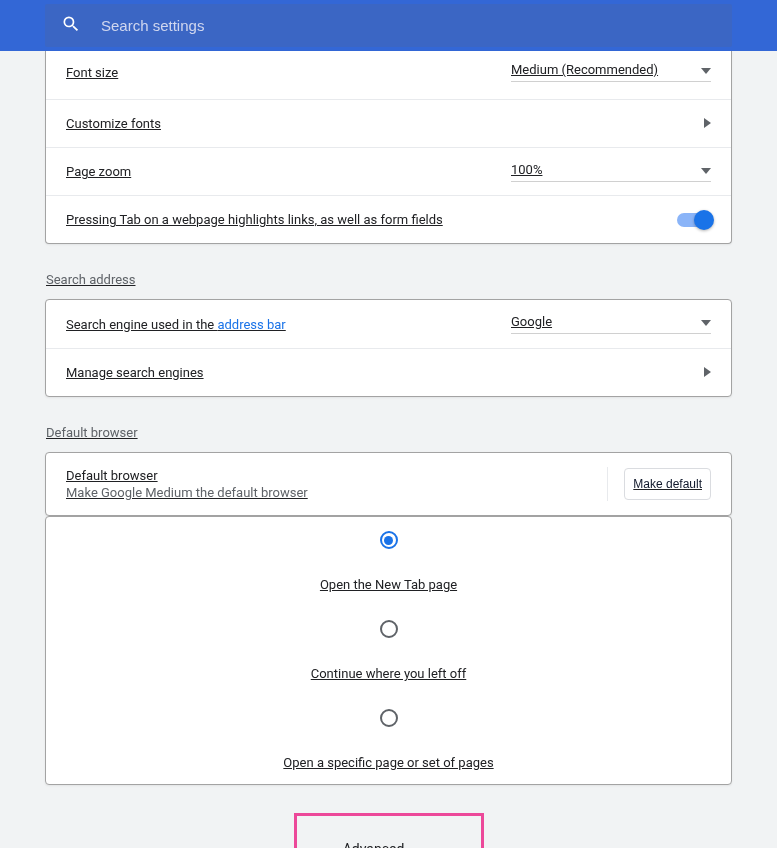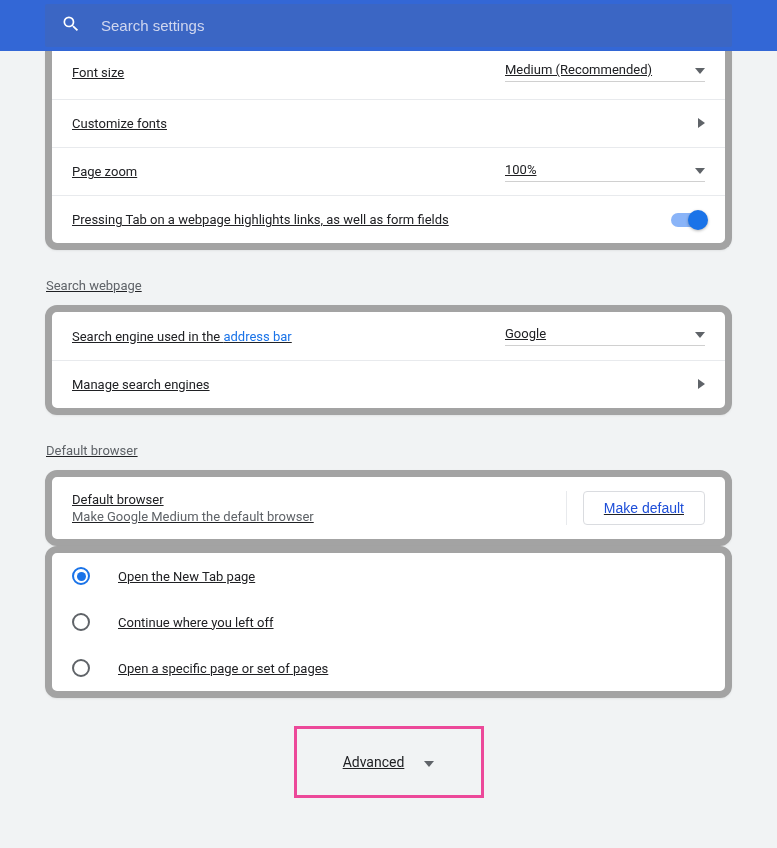--- a/index.html
+++ b/index.html
@@ -35,22 +35,22 @@
     outline: none;
     color: #bef264;
     font-size: 15px;
     margin-left: 20px;
     flex: 1;
   }
   .search-input::placeholder { color: #d0d7ef; }
   .content { padding: 0 45px; text-decoration: underline; }
   .card {
     background: #fff;
-    border: 7px solid #a3a3a3;
-    border-radius: 12px;
+    border: 1px solid #a3a3a3;
+    border-radius: 4px;
     box-shadow: 0 1px 2px rgba(60,64,67,0.08);
   }
   .row {
     display: flex;
     align-items: center;
     justify-content: space-between;
     min-height: 48px;
     padding: 12px 20px;
     border-top: 1px solid #e8eaed;
   }
@@ -84,28 +84,29 @@
     color: #5f6368;
     font-size: 13px;
     margin: 28px 0 12px 0;
     padding-left: 1px;
   }
   .first-card { border-top-left-radius: 0; border-top-right-radius: 0; border-top: none; }
   .btn-outline {
     background: #fff;
     border: 1px solid #dadce0;
     border-radius: 4px;
-    color: #1d4ed8;
-    font-size: 14px;
-    padding: 8px 20px;
+    color: #0f172a;
+    font-size: 12px;
+    padding: 8px 8px;
     cursor: pointer;
   }
   .radio-row {
     display: flex; align-items: center; gap: 28px;
     padding: 14px 20px;
+    flex-direction: column;
   }
   .radio {
     width: 18px; height: 18px; border: 2px solid #5f6368; border-radius: 50%;
     display: flex; align-items: center; justify-content: center;
     flex-shrink: 0; cursor: pointer;
   }
   .radio.selected { border-color: #1a73e8; }
   .radio.selected .radio-dot {
     width: 9px; height: 9px; background: #1a73e8; border-radius: 50%;
   }
@@ -171,21 +172,21 @@
       </div>
     </div>
     <div class="row">
       <span class="row-label">Pressing Tab on a webpage highlights links, as well as form fields</span>
       <div class="toggle">
         <div class="toggle-knob"></div>
       </div>
     </div>
   </div>
 
-  <div class="section-title">Search webpage</div>
+  <div class="section-title">Search address</div>
   <div class="card">
     <div class="row">
       <span class="row-label">
         <span>Search engine used in the </span><span class="link">address bar</span>
       </span>
       <div class="select-wrap">
         <span class="select-text">Google</span>
         <span class="dropdown-icon">
           <svg viewBox="0 0 10 6">
               <path d="M0 0l5 6 5-6z"></path>

